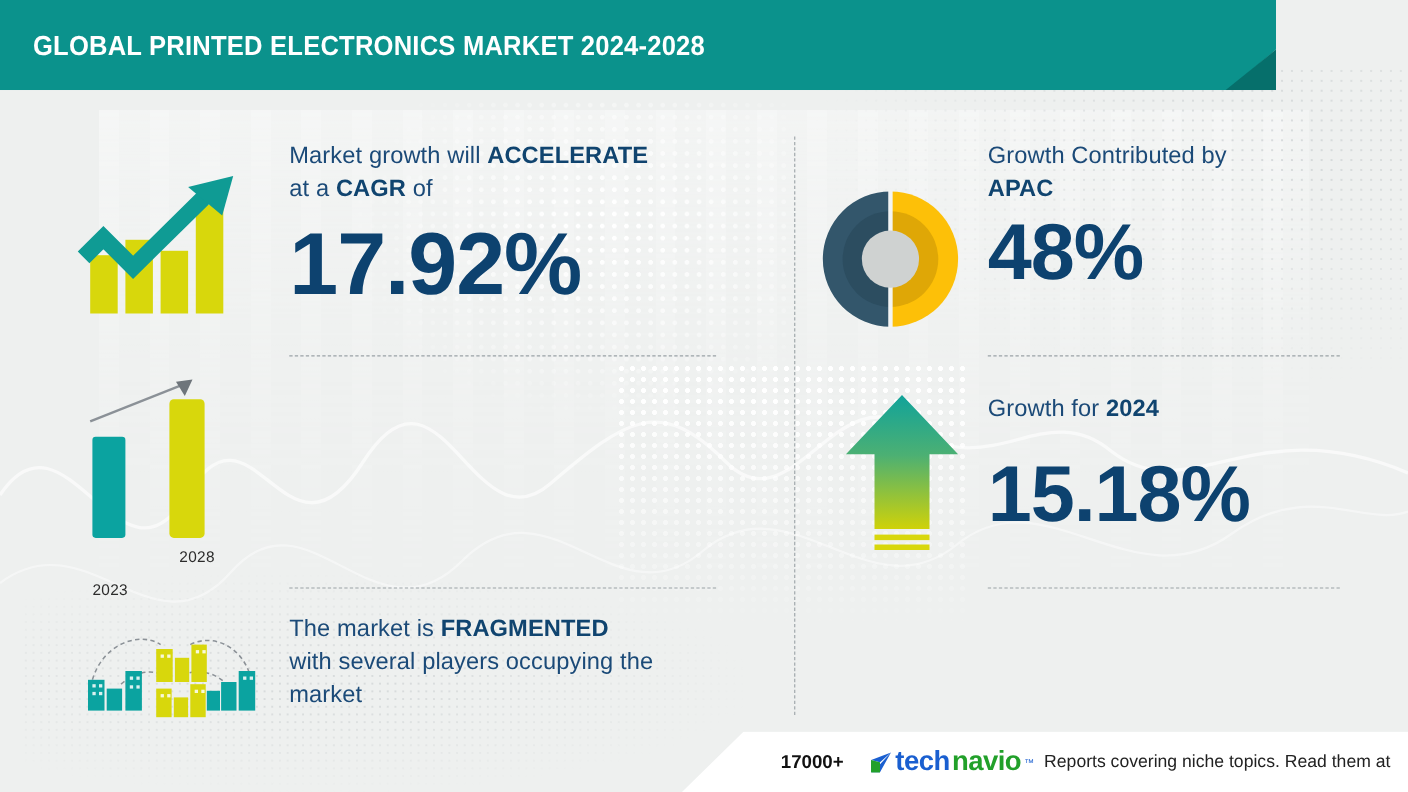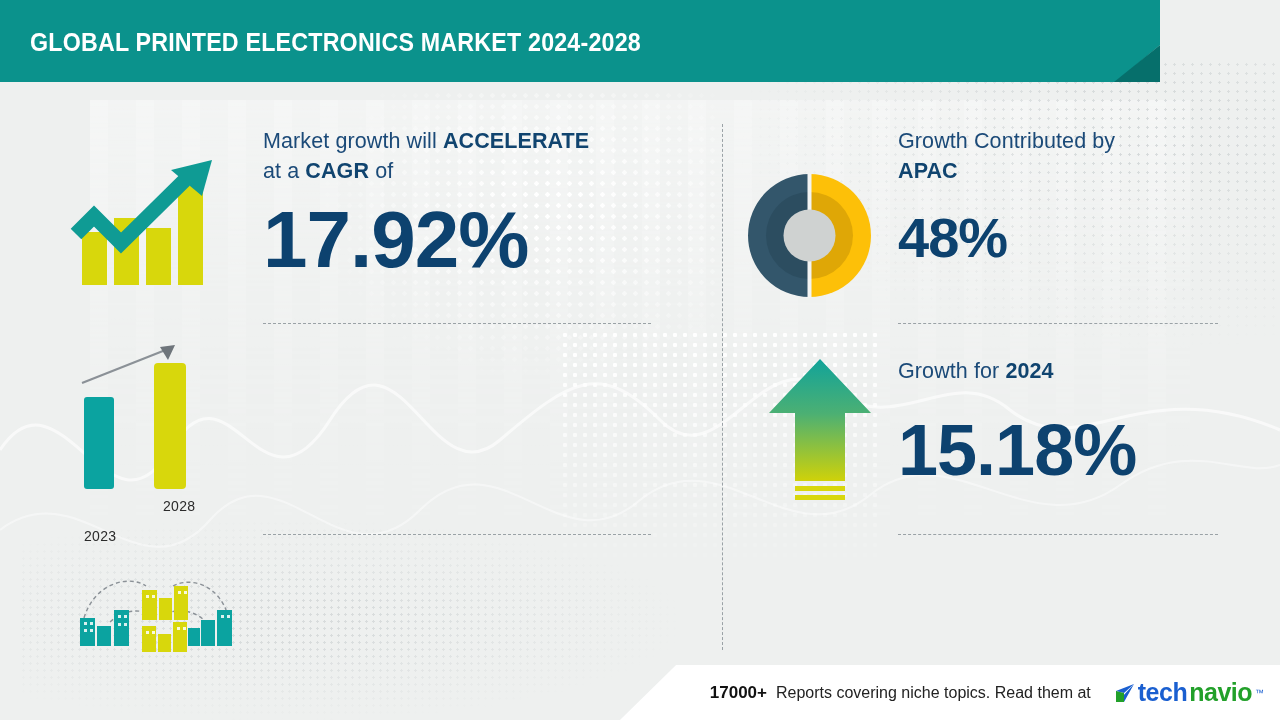--- a/index.html
+++ b/index.html
@@ -95,21 +95,21 @@
     color:#0d426f; font-weight:bold; letter-spacing:-1px; line-height:1;
   }
 
   
   #b-cagr      { left:263px; top:126px; width:420px; }
   #b-cagr .bignum  { font-size:80px; margin-top:14px; }
   #b-incr      { left:263px; top:356px; width:420px; }
   #b-incr .bignum  { font-size:80px; margin-top:12px; }
   #b-frag      { left:263px; top:556px; width:425px; }
   #b-apac      { left:898px; top:126px; width:330px; }
-  #b-apac .bignum  { font-size:56px; margin-top:24px; }
+  #b-apac .bignum  { font-size:72px; margin-top:8px; }
   #b-2024      { left:898px; top:356px; width:340px; }
   #b-2024 .bignum  { font-size:72px; margin-top:28px; }
 
   
   #icon-growth-chart { position:absolute; left:70px; top:140px;  width:160px; height:155px; }
   #icon-bars         { position:absolute; left:72px; top:335px;  width:155px; height:185px; }
   #icon-cities       { position:absolute; left:68px; top:560px;  width:180px; height:100px; }
   #icon-donut        { position:absolute; left:742px; top:168px; width:135px; height:135px; }
   #icon-arrow-up     { position:absolute; left:765px; top:355px; width:110px; height:160px; }
 
@@ -257,20 +257,27 @@
 
   <div class="block" id="b-cagr">
     <div class="lead">
       <span>Market growth will </span><b>ACCELERATE</b><br>
       <span>at a </span><b>CAGR</b><span> of</span>
     </div>
     <div class="bignum">17.92%</div>
   </div>
 
 
+  <div class="block" id="b-frag">
+    <div class="lead">
+      <span>The market is </span><b>FRAGMENTED</b><br>
+      <span>with several players occupying the</span><br>
+      <span>market</span>
+    </div>
+  </div>
 
   <div class="block" id="b-apac">
     <div class="lead">
       <span>Growth Contributed by</span><br>
       <b>APAC</b>
     </div>
     <div class="bignum">48%</div>
   </div>
 
   <div class="block" id="b-2024">
@@ -279,26 +286,26 @@
     </div>
     <div class="bignum">15.18%</div>
   </div>
 
 </div>
 
 <div id="footer">
   <div class="panel"></div>
   <div class="inner">
     <span id="footer-count">17000+</span>
-    <span id="footer-text">Reports covering niche topics. Read them at</span>
     <span id="logo">
       <svg width="24" height="26" viewBox="0 0 24 26">
         <polygon points="22,4 10,17 4,11 4,22 12,22" fill="#1a5fd0"></polygon>
         <polygon points="4,11 4,22 12,22" fill="#22a02a"></polygon>
         <polygon points="22,4 12,13 4,11" fill="#1a5fd0"></polygon>
         <polygon points="4,11 12,13 12,22 4,22" fill="#22a02a"></polygon>
       </svg>
       <span class="word" style="color:#1a5fd0">tech</span>
         <span class="word" style="color:#22a02a">navio</span>
         <span class="tm">™</span>
     </span>
+    <span id="footer-text">Reports covering niche topics. Read them at</span>
   </div>
 </div>
 
 </body></html>

